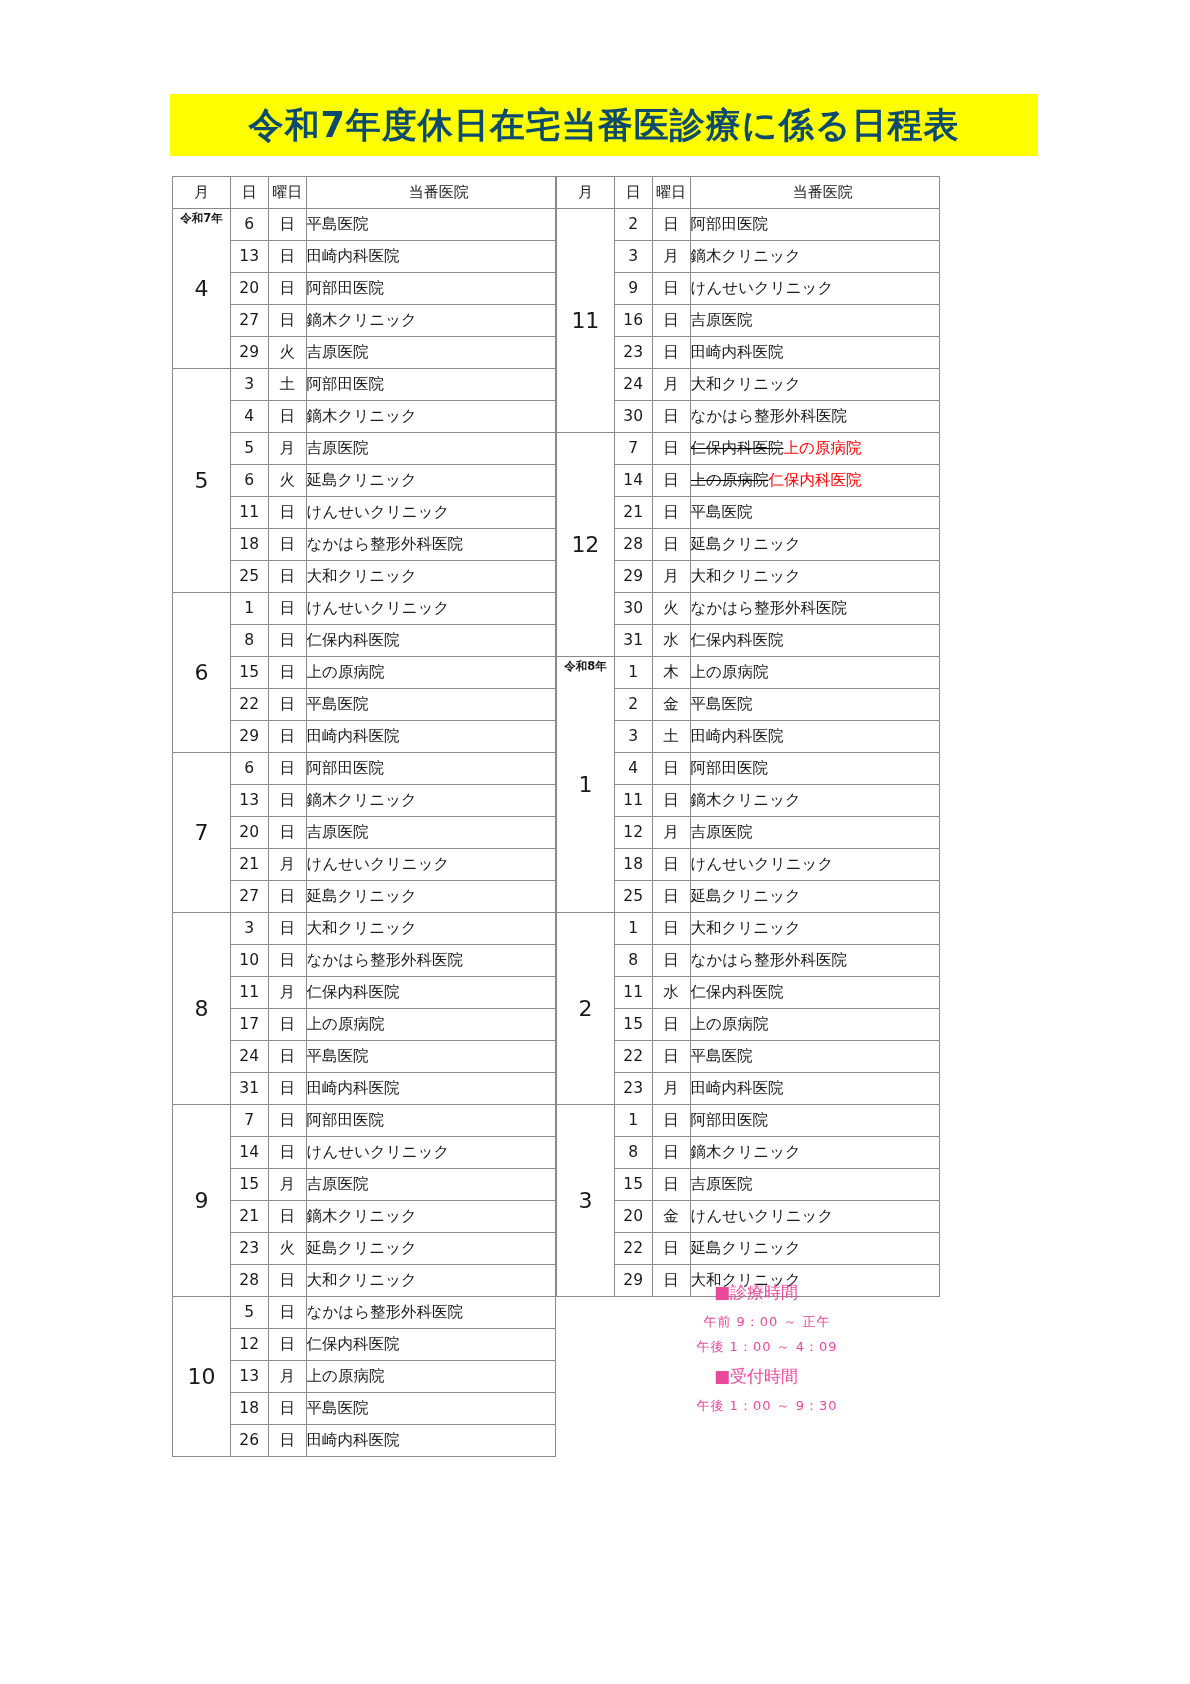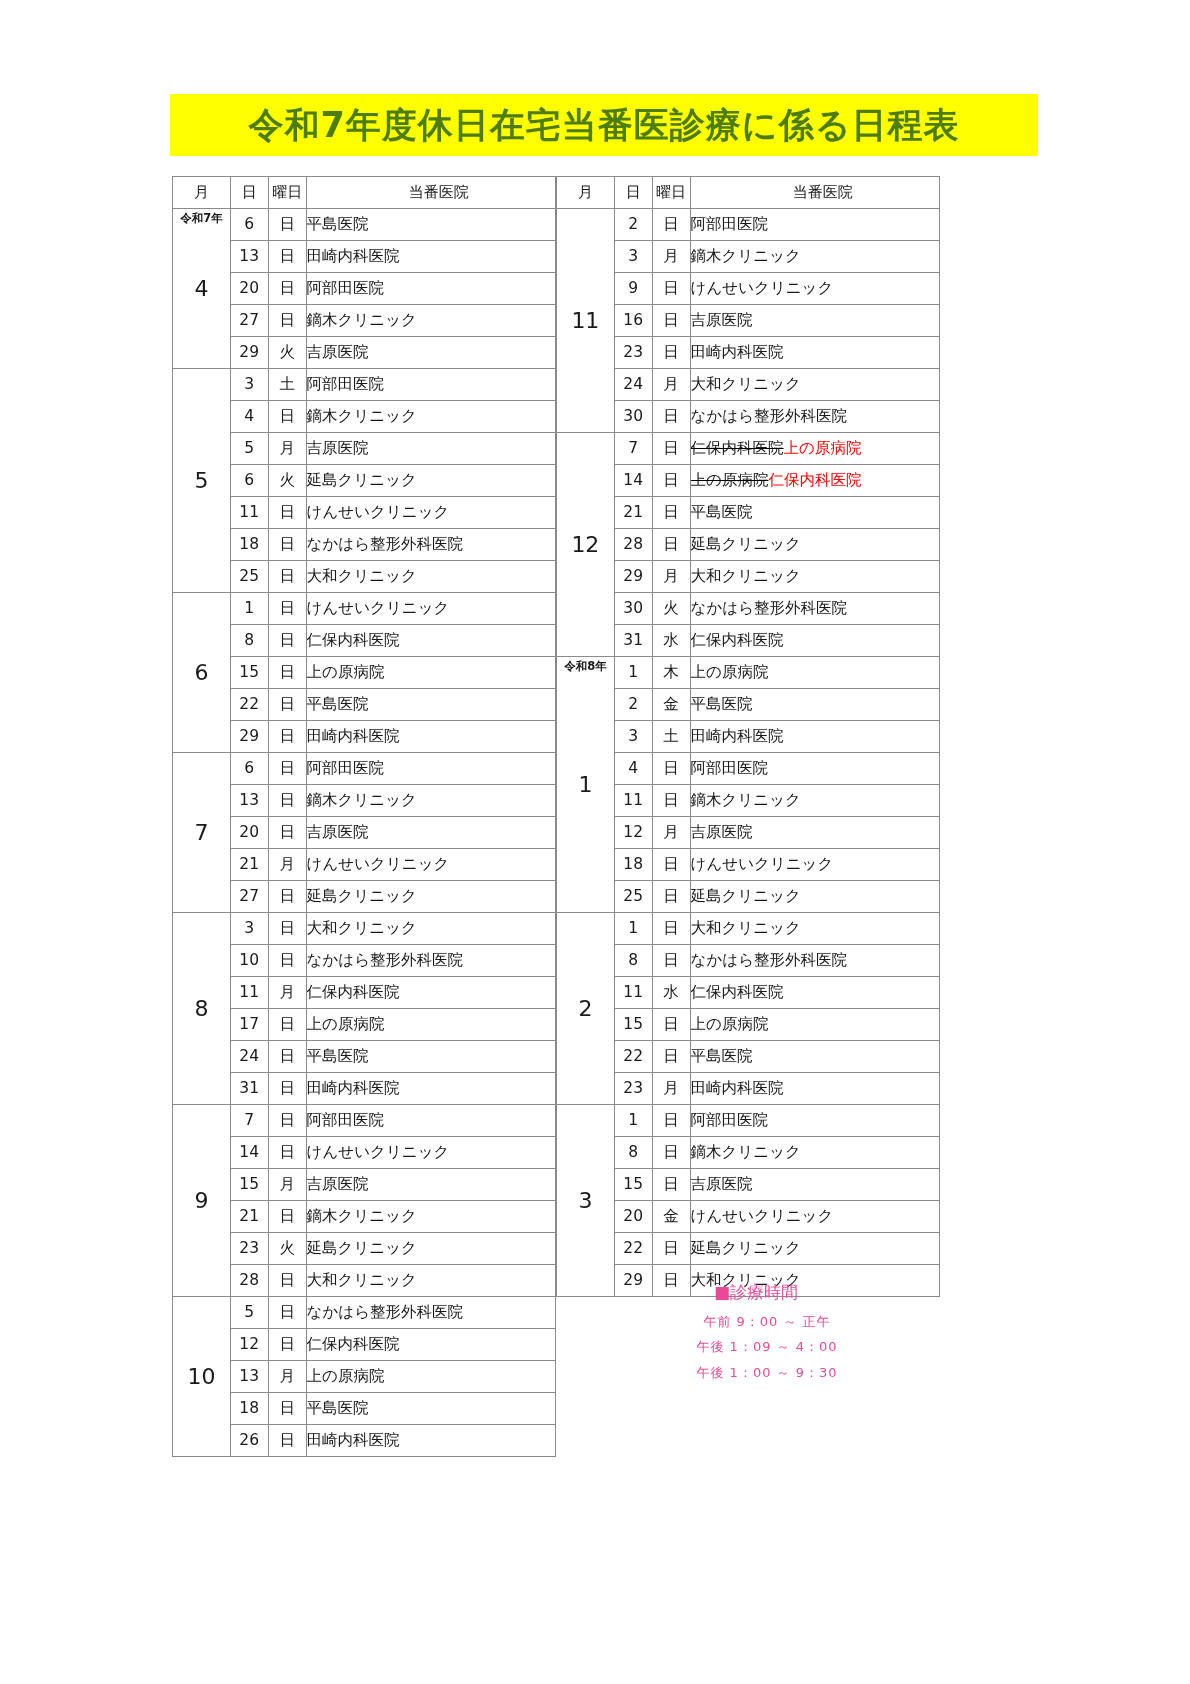--- a/index.html
+++ b/index.html
@@ -30,21 +30,21 @@
     height: 62px;
     background: #ffff00;
     display: flex;
     align-items: center;
     justify-content: center;
   }
   .title-text {
     font-size: 35px;
     font-weight: bold;
     letter-spacing: 1px;
-    color: #4d7c0f;
+    color: #0c4a6e;
     line-height: 1;
     white-space: nowrap;
   }
   .sheet {
     position: absolute;
     left: 172px;
     top: 176px;
     width: 768px;
     display: flex;
     align-items: flex-start;
@@ -602,17 +602,18 @@
             <td class="spacer-cell">&nbsp;</td>
             <td class="spacer-cell">&nbsp;</td>
           </tr>
         </tbody>
     </table>
   </div>
 
   <div class="notes">
     <div class="note-head">■診療時間</div>
     <div class="note-line">午前 9：00 ～ 正午</div>
-    <div class="note-line">午後 1：09 ～ 4：00</div>
+    <div class="note-line">午後 1：00 ～ 4：09</div>
+    <div class="note-head">■受付時間</div>
     <div class="note-line">午後 1：00 ～ 9：30</div>
   </div>
 
 </div>
 
 </body></html>

